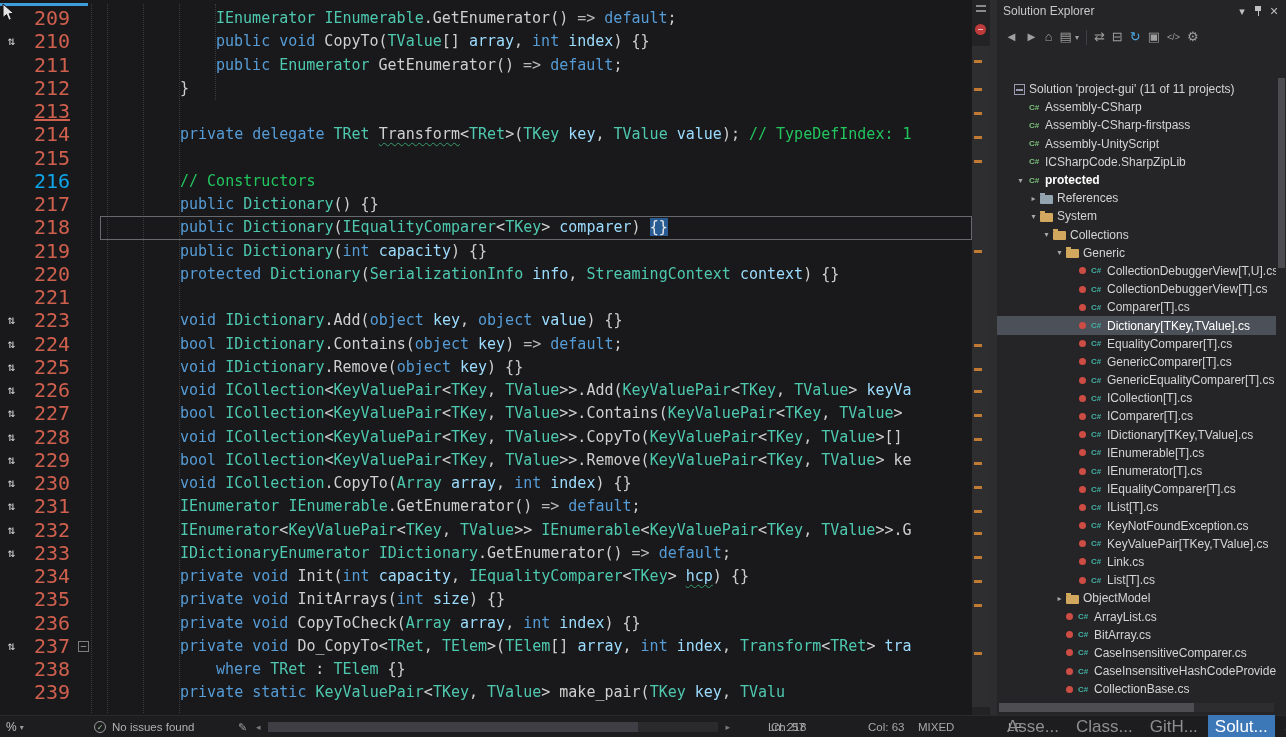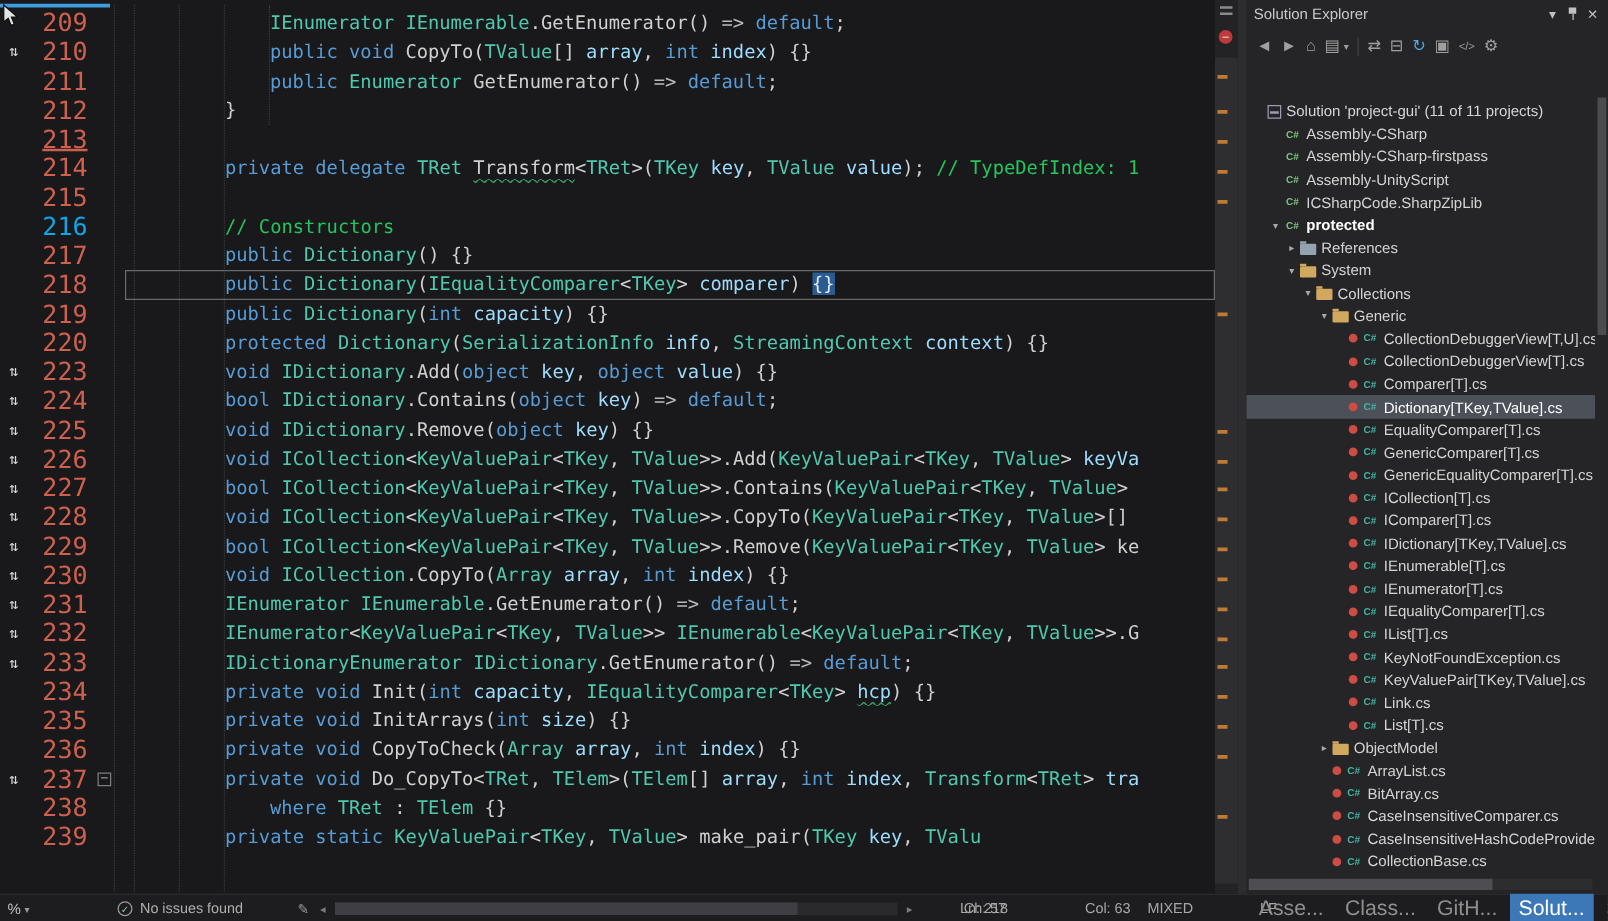--- a/index.html
+++ b/index.html
@@ -117,20 +117,21 @@
         <div class="code-line"><span class="g-col"></span><span class="ln-col" style="color: rgb(208, 96, 78);">211</span><span class="fold-col"></span><span class="body-col"><span class="txt" style="padding-left: 116px;"><span class="tk-k">public</span><span class="tk-n"> </span><span class="tk-t">Enumerator</span><span class="tk-n"> GetEnumerator() </span><span class="tk-o">=&gt;</span><span class="tk-n"> </span><span class="tk-k">default</span><span class="tk-n">;</span></span></span></div>
         <div class="code-line"><span class="g-col"></span><span class="ln-col" style="color: rgb(208, 96, 78);">212</span><span class="fold-col"></span><span class="body-col"><span class="txt" style="padding-left: 80px;"><span class="tk-n">}</span></span></span></div>
         <div class="code-line"><span class="g-col"></span><span class="ln-col" style="color: rgb(208, 96, 78); text-decoration: underline;">213</span><span class="fold-col"></span><span class="body-col"><span class="txt" style="padding-left: 8px;"></span></span></div>
         <div class="code-line"><span class="g-col"></span><span class="ln-col" style="color: rgb(208, 96, 78);">214</span><span class="fold-col"></span><span class="body-col"><span class="txt" style="padding-left: 80px;"><span class="tk-k">private</span><span class="tk-n"> </span><span class="tk-k">delegate</span><span class="tk-n"> </span><span class="tk-t">TRet</span><span class="tk-n"> </span><span class="tk-n tk-w">Transform</span><span class="tk-n">&lt;</span><span class="tk-t">TRet</span><span class="tk-n">&gt;(</span><span class="tk-t">TKey</span><span class="tk-n"> </span><span class="tk-v">key</span><span class="tk-n">, </span><span class="tk-t">TValue</span><span class="tk-n"> </span><span class="tk-v">value</span><span class="tk-n">); </span><span class="tk-c">// TypeDefIndex: 1</span></span></span></div>
         <div class="code-line"><span class="g-col"></span><span class="ln-col" style="color: rgb(208, 96, 78);">215</span><span class="fold-col"></span><span class="body-col"><span class="txt" style="padding-left: 8px;"></span></span></div>
         <div class="code-line"><span class="g-col"></span><span class="ln-col" style="color: #0ea5e9;">216</span><span class="fold-col"></span><span class="body-col"><span class="txt" style="padding-left: 80px;"><span class="tk-c">// Constructors</span></span></span></div>
         <div class="code-line"><span class="g-col"></span><span class="ln-col" style="color: rgb(208, 96, 78);">217</span><span class="fold-col"></span><span class="body-col"><span class="txt" style="padding-left: 80px;"><span class="tk-k">public</span><span class="tk-n"> </span><span class="tk-t">Dictionary</span><span class="tk-n">() {}</span></span></span></div>
         <div class="code-line"><span class="g-col"></span><span class="ln-col" style="color: rgb(208, 96, 78);">218</span><span class="fold-col"></span><span class="body-col cur"><span class="txt" style="padding-left: 80px;"><span class="tk-k">public</span><span class="tk-n"> </span><span class="tk-t">Dictionary</span><span class="tk-n">(</span><span class="tk-t">IEqualityComparer</span><span class="tk-n">&lt;</span><span class="tk-t">TKey</span><span class="tk-n">&gt; </span><span class="tk-v">comparer</span><span class="tk-n">) </span><span class="tk-sel">{}</span></span></span></div>
         <div class="code-line"><span class="g-col"></span><span class="ln-col" style="color: rgb(208, 96, 78);">219</span><span class="fold-col"></span><span class="body-col"><span class="txt" style="padding-left: 80px;"><span class="tk-k">public</span><span class="tk-n"> </span><span class="tk-t">Dictionary</span><span class="tk-n">(</span><span class="tk-k">int</span><span class="tk-n"> </span><span class="tk-v">capacity</span><span class="tk-n">) {}</span></span></span></div>
         <div class="code-line"><span class="g-col"></span><span class="ln-col" style="color: rgb(208, 96, 78);">220</span><span class="fold-col"></span><span class="body-col"><span class="txt" style="padding-left: 80px;"><span class="tk-k">protected</span><span class="tk-n"> </span><span class="tk-t">Dictionary</span><span class="tk-n">(</span><span class="tk-t">SerializationInfo</span><span class="tk-n"> </span><span class="tk-v">info</span><span class="tk-n">, </span><span class="tk-t">StreamingContext</span><span class="tk-n"> </span><span class="tk-v">context</span><span class="tk-n">) {}</span></span></span></div>
+        <div class="code-line"><span class="g-col"></span><span class="ln-col" style="color: rgb(208, 96, 78);">221</span><span class="fold-col"></span><span class="body-col"><span class="txt" style="padding-left: 8px;"></span></span></div>
         <div class="code-line"><span class="g-col">⇅</span><span class="ln-col" style="color: rgb(208, 96, 78);">223</span><span class="fold-col"></span><span class="body-col"><span class="txt" style="padding-left: 80px;"><span class="tk-k">void</span><span class="tk-n"> </span><span class="tk-t">IDictionary</span><span class="tk-n">.Add(</span><span class="tk-k">object</span><span class="tk-n"> </span><span class="tk-v">key</span><span class="tk-n">, </span><span class="tk-k">object</span><span class="tk-n"> </span><span class="tk-v">value</span><span class="tk-n">) {}</span></span></span></div>
         <div class="code-line"><span class="g-col">⇅</span><span class="ln-col" style="color: rgb(208, 96, 78);">224</span><span class="fold-col"></span><span class="body-col"><span class="txt" style="padding-left: 80px;"><span class="tk-k">bool</span><span class="tk-n"> </span><span class="tk-t">IDictionary</span><span class="tk-n">.Contains(</span><span class="tk-k">object</span><span class="tk-n"> </span><span class="tk-v">key</span><span class="tk-n">) </span><span class="tk-o">=&gt;</span><span class="tk-n"> </span><span class="tk-k">default</span><span class="tk-n">;</span></span></span></div>
         <div class="code-line"><span class="g-col">⇅</span><span class="ln-col" style="color: rgb(208, 96, 78);">225</span><span class="fold-col"></span><span class="body-col"><span class="txt" style="padding-left: 80px;"><span class="tk-k">void</span><span class="tk-n"> </span><span class="tk-t">IDictionary</span><span class="tk-n">.Remove(</span><span class="tk-k">object</span><span class="tk-n"> </span><span class="tk-v">key</span><span class="tk-n">) {}</span></span></span></div>
         <div class="code-line"><span class="g-col">⇅</span><span class="ln-col" style="color: rgb(208, 96, 78);">226</span><span class="fold-col"></span><span class="body-col"><span class="txt" style="padding-left: 80px;"><span class="tk-k">void</span><span class="tk-n"> </span><span class="tk-t">ICollection</span><span class="tk-n">&lt;</span><span class="tk-t">KeyValuePair</span><span class="tk-n">&lt;</span><span class="tk-t">TKey</span><span class="tk-n">, </span><span class="tk-t">TValue</span><span class="tk-n">&gt;&gt;.Add(</span><span class="tk-t">KeyValuePair</span><span class="tk-n">&lt;</span><span class="tk-t">TKey</span><span class="tk-n">, </span><span class="tk-t">TValue</span><span class="tk-n">&gt; </span><span class="tk-v">keyVa</span></span></span></div>
         <div class="code-line"><span class="g-col">⇅</span><span class="ln-col" style="color: rgb(208, 96, 78);">227</span><span class="fold-col"></span><span class="body-col"><span class="txt" style="padding-left: 80px;"><span class="tk-k">bool</span><span class="tk-n"> </span><span class="tk-t">ICollection</span><span class="tk-n">&lt;</span><span class="tk-t">KeyValuePair</span><span class="tk-n">&lt;</span><span class="tk-t">TKey</span><span class="tk-n">, </span><span class="tk-t">TValue</span><span class="tk-n">&gt;&gt;.Contains(</span><span class="tk-t">KeyValuePair</span><span class="tk-n">&lt;</span><span class="tk-t">TKey</span><span class="tk-n">, </span><span class="tk-t">TValue</span><span class="tk-n">&gt;</span></span></span></div>
         <div class="code-line"><span class="g-col">⇅</span><span class="ln-col" style="color: rgb(208, 96, 78);">228</span><span class="fold-col"></span><span class="body-col"><span class="txt" style="padding-left: 80px;"><span class="tk-k">void</span><span class="tk-n"> </span><span class="tk-t">ICollection</span><span class="tk-n">&lt;</span><span class="tk-t">KeyValuePair</span><span class="tk-n">&lt;</span><span class="tk-t">TKey</span><span class="tk-n">, </span><span class="tk-t">TValue</span><span class="tk-n">&gt;&gt;.CopyTo(</span><span class="tk-t">KeyValuePair</span><span class="tk-n">&lt;</span><span class="tk-t">TKey</span><span class="tk-n">, </span><span class="tk-t">TValue</span><span class="tk-n">&gt;[]</span></span></span></div>
         <div class="code-line"><span class="g-col">⇅</span><span class="ln-col" style="color: rgb(208, 96, 78);">229</span><span class="fold-col"></span><span class="body-col"><span class="txt" style="padding-left: 80px;"><span class="tk-k">bool</span><span class="tk-n"> </span><span class="tk-t">ICollection</span><span class="tk-n">&lt;</span><span class="tk-t">KeyValuePair</span><span class="tk-n">&lt;</span><span class="tk-t">TKey</span><span class="tk-n">, </span><span class="tk-t">TValue</span><span class="tk-n">&gt;&gt;.Remove(</span><span class="tk-t">KeyValuePair</span><span class="tk-n">&lt;</span><span class="tk-t">TKey</span><span class="tk-n">, </span><span class="tk-t">TValue</span><span class="tk-n">&gt; ke</span></span></span></div>
         <div class="code-line"><span class="g-col">⇅</span><span class="ln-col" style="color: rgb(208, 96, 78);">230</span><span class="fold-col"></span><span class="body-col"><span class="txt" style="padding-left: 80px;"><span class="tk-k">void</span><span class="tk-n"> </span><span class="tk-t">ICollection</span><span class="tk-n">.CopyTo(</span><span class="tk-t">Array</span><span class="tk-n"> </span><span class="tk-v">array</span><span class="tk-n">, </span><span class="tk-k">int</span><span class="tk-n"> </span><span class="tk-v">index</span><span class="tk-n">) {}</span></span></span></div>
         <div class="code-line"><span class="g-col">⇅</span><span class="ln-col" style="color: rgb(208, 96, 78);">231</span><span class="fold-col"></span><span class="body-col"><span class="txt" style="padding-left: 80px;"><span class="tk-t">IEnumerator</span><span class="tk-n"> </span><span class="tk-t">IEnumerable</span><span class="tk-n">.GetEnumerator() </span><span class="tk-o">=&gt;</span><span class="tk-n"> </span><span class="tk-k">default</span><span class="tk-n">;</span></span></span></div>
         <div class="code-line"><span class="g-col">⇅</span><span class="ln-col" style="color: rgb(208, 96, 78);">232</span><span class="fold-col"></span><span class="body-col"><span class="txt" style="padding-left: 80px;"><span class="tk-t">IEnumerator</span><span class="tk-n">&lt;</span><span class="tk-t">KeyValuePair</span><span class="tk-n">&lt;</span><span class="tk-t">TKey</span><span class="tk-n">, </span><span class="tk-t">TValue</span><span class="tk-n">&gt;&gt; </span><span class="tk-t">IEnumerable</span><span class="tk-n">&lt;</span><span class="tk-t">KeyValuePair</span><span class="tk-n">&lt;</span><span class="tk-t">TKey</span><span class="tk-n">, </span><span class="tk-t">TValue</span><span class="tk-n">&gt;&gt;.G</span></span></span></div>

